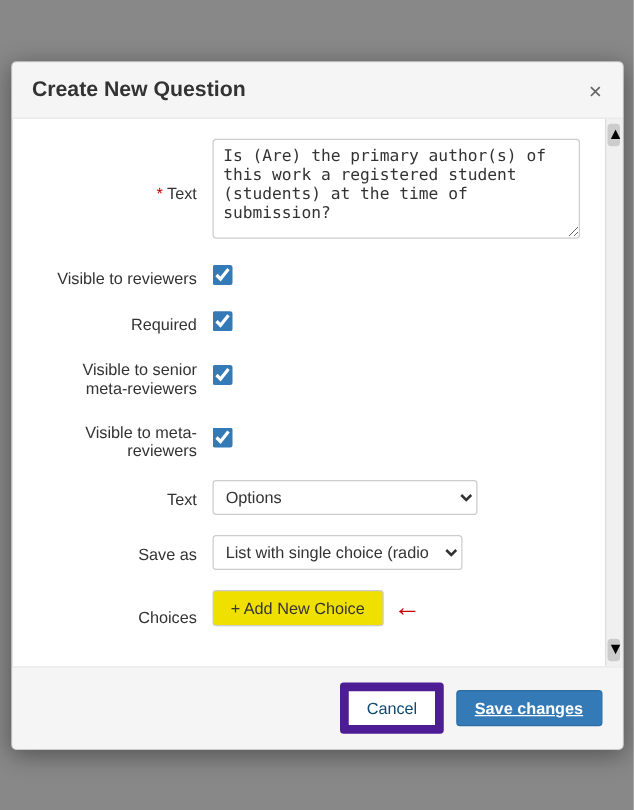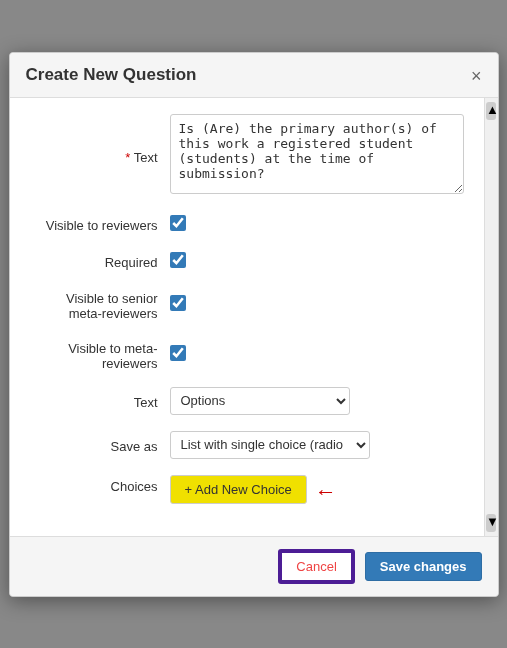--- a/index.html
+++ b/index.html
@@ -81,21 +81,21 @@
       width: 100%;
       min-height: 80px;
       border: 1px solid #ccc;
       border-radius: 3px;
       padding: 6px 8px;
       font-size: 13px;
       resize: vertical;
       color: #333;
     }
     select.input-field {
-      width: 180px;
+      width: 212px;
       border: 1px solid #ccc;
       border-radius: 3px;
       padding: 4px 6px;
       font-size: 13px;
       color: #333;
       background: #fff;
       height: 28px;
     }
     .checkbox-input {
       width: 16px;
@@ -127,37 +127,38 @@
       padding: 12px 16px;
       display: flex;
       align-items: center;
       justify-content: flex-end;
       gap: 10px;
       background: #f5f5f5;
       border-radius: 0 0 4px 4px;
     }
     .btn-cancel {
       background: #fff;
-      border: 4px solid #4c1d95;
+      border: 7px solid #4c1d95;
       border-radius: 3px;
       padding: 6px 14px;
       font-size: 13px;
       cursor: pointer;
-      color: #ef4444;
+      color: #0c4a6e;
       margin-left: 24px;
     }
     .btn-save {
       background: #337ab7;
       border: 1px solid #2e6da4;
       border-radius: 3px;
       padding: 6px 14px;
       font-size: 13px;
       cursor: pointer;
       color: #fff;
       font-weight: bold;
+      text-decoration: underline;
     }
   </style>
 </head>
 <body>
 
 <div class="modal-overlay">
   <div class="modal">
     <div class="modal-header">
       <span class="modal-title">Create New Question</span>
       <button class="close-btn">×</button>
@@ -217,21 +218,21 @@
           <div class="form-label">Save as</div>
           <div class="form-control">
             <select class="input-field" style="width:200px;">
               <option>List with single choice (radio l...</option>
               <option>List with multiple choice</option>
               <option>Dropdown</option>
             </select>
           </div>
         </div>
 
-        <div class="form-row" style="align-items:flex-start;">
+        <div class="form-row" style="align-items:flex-end;">
           <div class="form-label">Choices</div>
           <div class="form-control" style="display:flex;align-items:center;">
             <button class="add-choice-btn">+ Add New Choice</button>
             <span class="arrow-indicator">←</span>
           </div>
         </div>
 
       </div>
 
       <div style="width:14px;background:#f0f0f0;border-left:1px solid #ddd;display:flex;flex-direction:column;align-items:center;padding:2px 0;">

